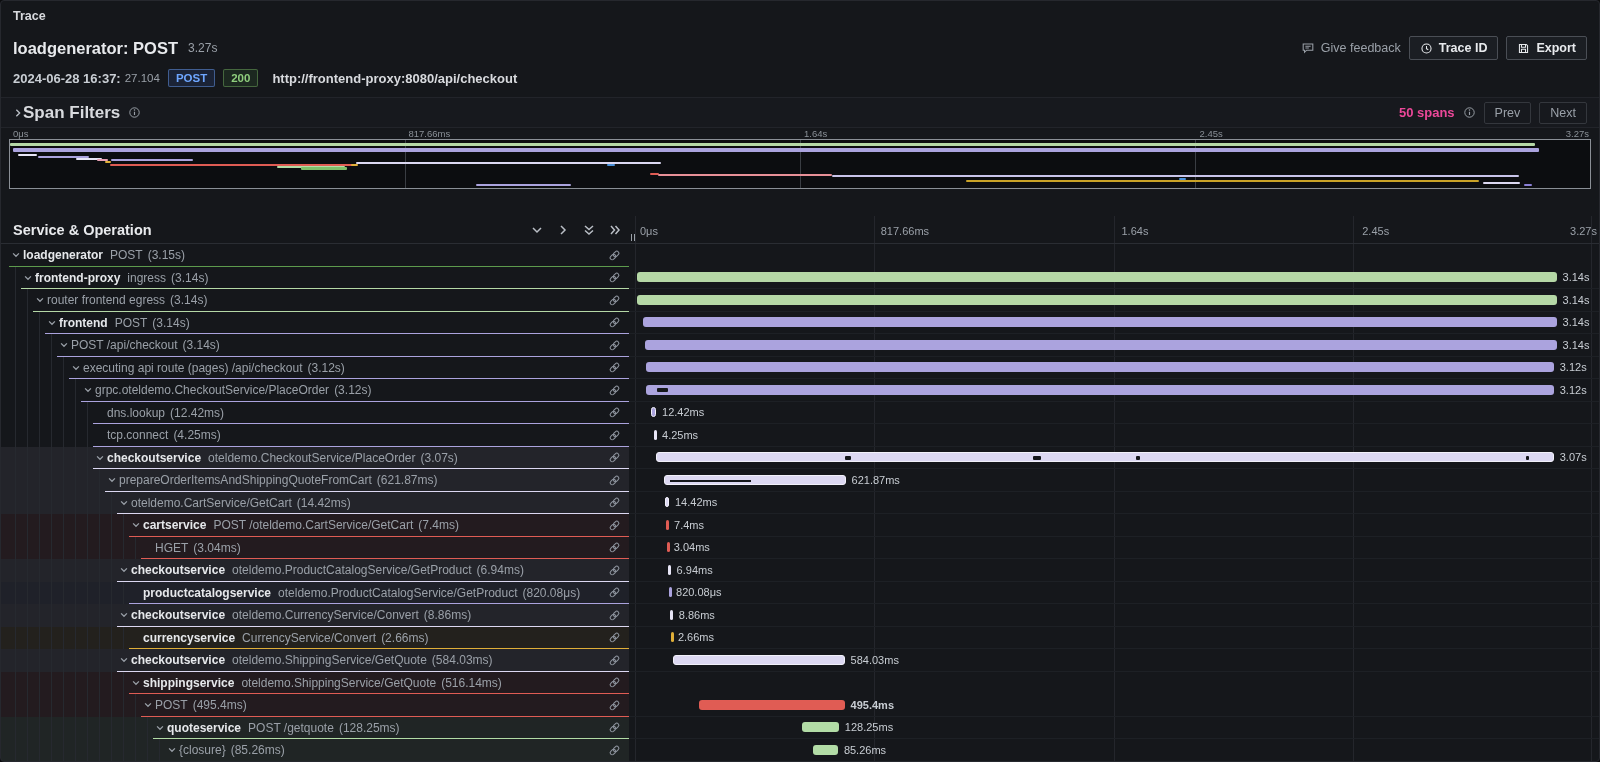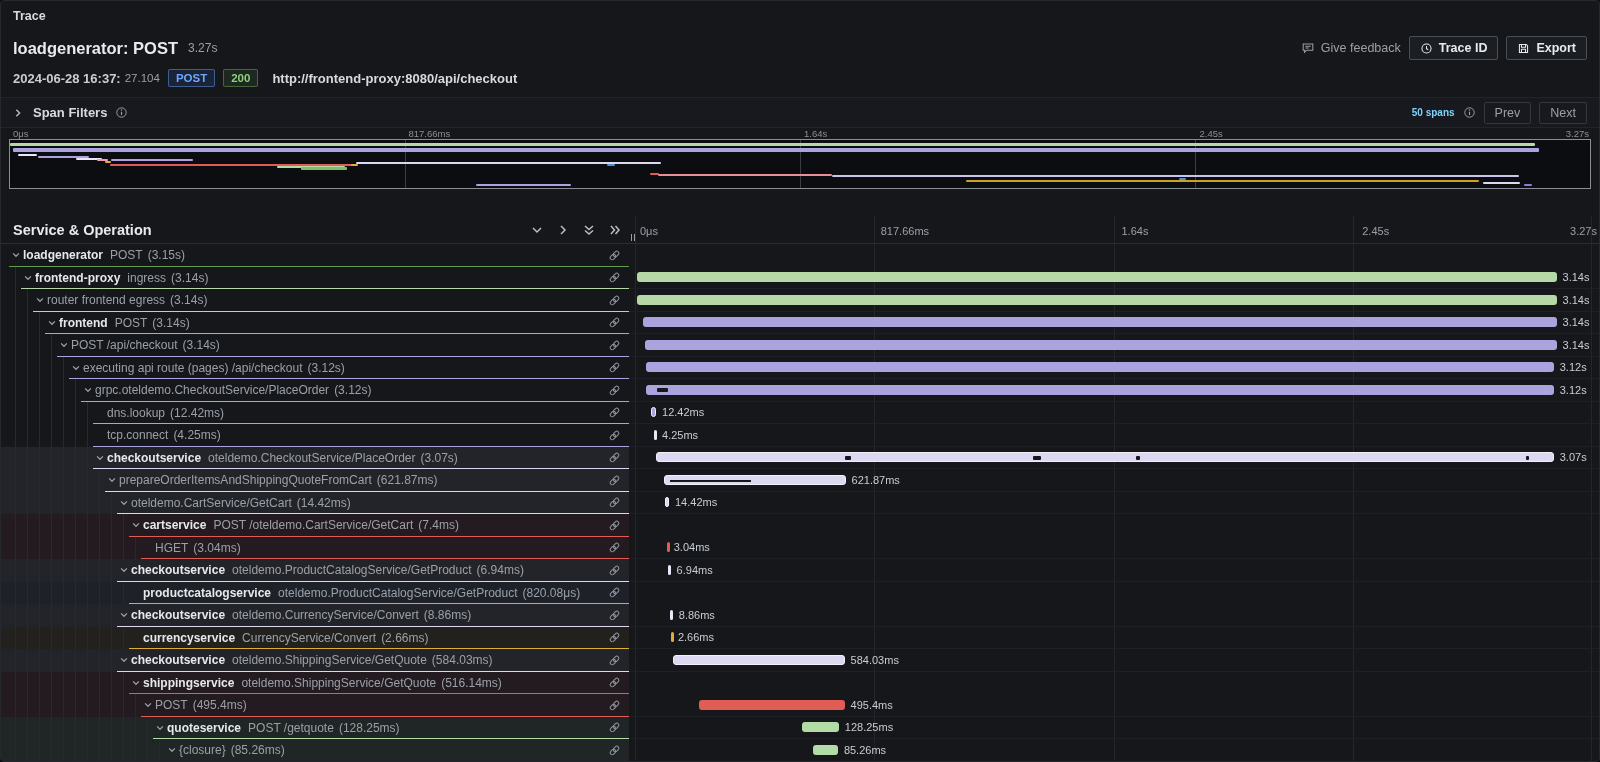--- a/index.html
+++ b/index.html
@@ -22,24 +22,24 @@
   .th-row2 { display:flex; align-items:center; height:26px; gap:8px; margin-top:2px; }
   .ts-main { font-size:13px; font-weight:700; color:#c9ced4; }
   .ts-frac { font-size:11.5px; color:#9aa0a8; margin-left:-4px; }
   .badge { font-size:11.5px; font-weight:700; padding:2px 7px; border-radius:2px; }
   .badge.method { color:#6ea6ff; background:rgba(61,113,217,0.14); border:1px solid rgba(110,166,255,0.45); }
   .badge.status { color:#8fce7d; background:rgba(86,166,70,0.12); border:1px solid rgba(120,180,100,0.45); }
   .url { font-size:13px; font-weight:700; color:#d8dade; margin-left:6px; }
 
   
   .filters { margin-top:6px; height:31px; background:#17191e; border-top:1px solid #22242a; border-bottom:1px solid #22242a; display:flex; align-items:center; padding:0 12px; }
-  .filters .flabel { font-size:13px; font-weight:700; color:#d8dade; margin-left:10px; }
+  .filters .flabel { font-size:17px; font-weight:700; color:#d8dade; }
   .filters .icon { color:#9aa0a8; }
   .filters-right { margin-left:auto; display:flex; align-items:center; gap:8px; }
-  .spancount { font-size:10px; font-weight:700; color:#7dd3fc; }
+  .spancount { font-size:13px; font-weight:700; color:#ec4899; }
 
   
   .mm-ticks { position:relative; height:11px; margin-top:2px; }
   .mm-ticks span { position:absolute; top:0; font-size:9.5px; color:#8a9097; }
   .mm-map { position:relative; margin:0 8px; height:50px; background:#0c0d10; border:1px solid #8a8f96; }
   .mm-grid { position:absolute; top:0; bottom:0; width:1px; background:#3a3d43; }
   .mm-span { position:absolute; border-radius:1px; }
 
   
   .table { position:relative; margin-top:3px; }
@@ -631,20 +631,26 @@
             <span class="dur">(7.4ms)</span>
             <div class="linkicon">
               <svg width="13" height="13" viewBox="0 0 16 16">
                 <g transform="rotate(-45 8 8)" stroke="#8e949e" stroke-width="1.3" fill="none">
                   <rect x="1.5" y="5.5" width="7.5" height="5" rx="2.5"></rect>
                   <rect x="7" y="5.5" width="7.5" height="5" rx="2.5"></rect>
                 </g>
               </svg>
             </div>
           </div>
+          <div class="row-right">
+            <div class="bar-zone">
+              <div class="bar" style="left: 3.2%; width: max(0.25%, 3px); background: rgb(224, 92, 84);"></div>
+              <span class="blabel" style="left: calc(3.45% + 6px);">7.4ms</span>
+            </div>
+          </div>
         </div>
         <div class="row">
           <div class="row-left" style="background: rgba(224, 92, 84, 0.07); padding-left: 140px;">
             <div class="guide" style="left: 14px;"></div>
             <div class="guide" style="left: 26px;"></div>
             <div class="guide" style="left: 38px;"></div>
             <div class="guide" style="left: 50px;"></div>
             <div class="guide" style="left: 62px;"></div>
             <div class="guide" style="left: 74px;"></div>
             <div class="guide" style="left: 86px;"></div>
@@ -727,20 +733,26 @@
             <span class="dur">(820.08μs)</span>
             <div class="linkicon">
               <svg width="13" height="13" viewBox="0 0 16 16">
                 <g transform="rotate(-45 8 8)" stroke="#8e949e" stroke-width="1.3" fill="none">
                   <rect x="1.5" y="5.5" width="7.5" height="5" rx="2.5"></rect>
                   <rect x="7" y="5.5" width="7.5" height="5" rx="2.5"></rect>
                 </g>
               </svg>
             </div>
           </div>
+          <div class="row-right">
+            <div class="bar-zone">
+              <div class="bar" style="left: 3.58%; width: max(0.08%, 3px); background: rgb(171, 163, 222);"></div>
+              <span class="blabel" style="left: calc(3.66% + 6px);">820.08μs</span>
+            </div>
+          </div>
         </div>
         <div class="row">
           <div class="row-left" style="background: rgba(220, 216, 242, 0.07); padding-left: 116px;">
             <div class="guide" style="left: 14px;"></div>
             <div class="guide" style="left: 26px;"></div>
             <div class="guide" style="left: 38px;"></div>
             <div class="guide" style="left: 50px;"></div>
             <div class="guide" style="left: 62px;"></div>
             <div class="guide" style="left: 74px;"></div>
             <div class="guide" style="left: 86px;"></div>
@@ -897,21 +909,21 @@
                 <g transform="rotate(-45 8 8)" stroke="#8e949e" stroke-width="1.3" fill="none">
                   <rect x="1.5" y="5.5" width="7.5" height="5" rx="2.5"></rect>
                   <rect x="7" y="5.5" width="7.5" height="5" rx="2.5"></rect>
                 </g>
               </svg>
             </div>
           </div>
           <div class="row-right">
             <div class="bar-zone">
               <div class="bar" style="left: 6.7%; width: max(15.2%, 3px); background: rgb(224, 92, 84);"></div>
-              <span class="blabel" style="left: calc(21.9% + 6px);">495.4ms</span>
+              <span class="blabel" style="left: calc(21.9% + 6px); font-weight: bold;">495.4ms</span>
             </div>
           </div>
         </div>
         <div class="row">
           <div class="row-left" style="background: rgba(178, 220, 166, 0.07); padding-left: 152px;">
             <div class="guide" style="left: 14px;"></div>
             <div class="guide" style="left: 26px;"></div>
             <div class="guide" style="left: 38px;"></div>
             <div class="guide" style="left: 50px;"></div>
             <div class="guide" style="left: 62px;"></div>

